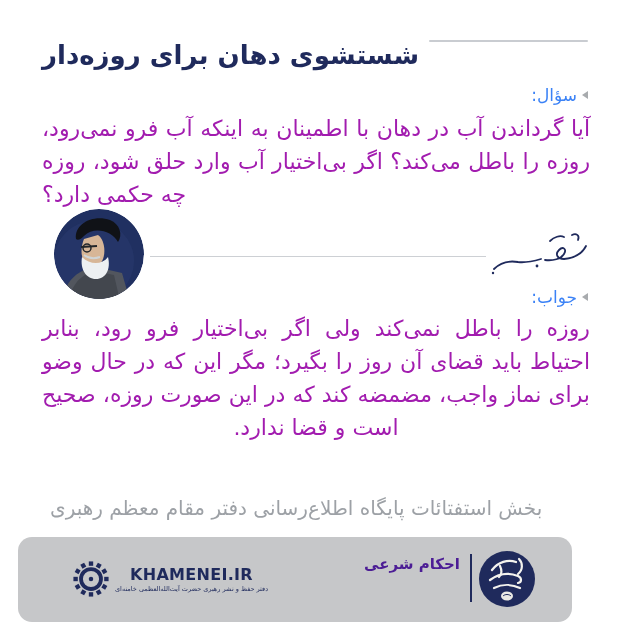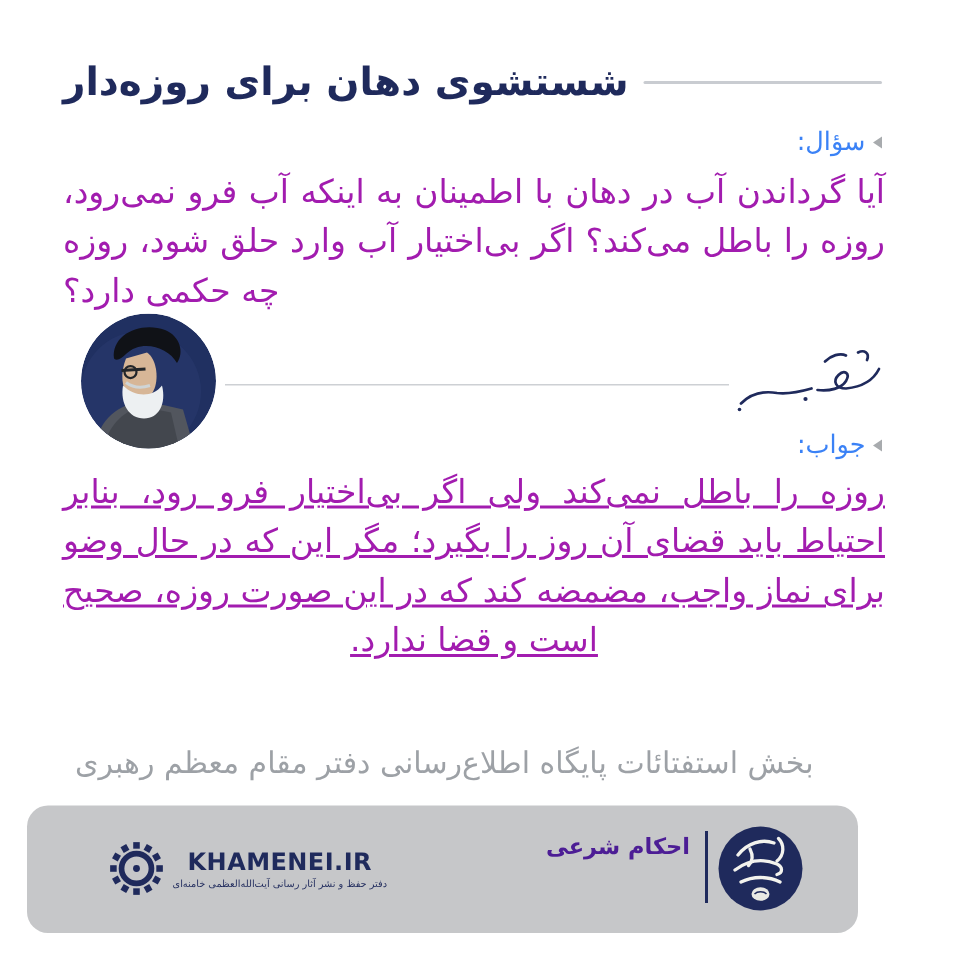--- a/index.html
+++ b/index.html
@@ -1,35 +1,35 @@
 <!DOCTYPE html>
 <html lang="fa"><head>
 <meta charset="utf-8">
 <style>
   html,body{margin:0;padding:0;background:#ffffff;}
   .page{
     position:relative;width:640px;height:640px;background:#ffffff;overflow:hidden;
     font-family:"DejaVu Sans",sans-serif;color:#1f2a5c;
   }
   
-  .header{position:absolute;left:42px;right:52px;top:40px;display:flex;align-items:center;gap:10px;}
+  .header{position:absolute;left:42px;right:52px;top:40px;display:flex;gap:10px;}
   .page-title{direction:rtl;white-space:nowrap;font-size:26px;font-weight:bold;color:#1f2a5c;letter-spacing:-0.5px;}
   .header-rule{flex:1;height:2px;background:#c9ccd1;border-radius:1px;}
   
   .label-row{position:absolute;right:52px;display:flex;align-items:center;gap:5px;direction:rtl;color:#3b82f6;font-size:17px;}
   .label-row.q{top:85px;}
   .label-row.a{top:287px;}
   .tri{width:0;height:0;border-top:4px solid transparent;border-bottom:4px solid transparent;border-right:6px solid #a8abae;}
   
   .para{
     position:absolute;left:42px;right:50px;direction:rtl;color:#a21caf;
     font-size:22px;line-height:33px;text-align:justify;
   }
   .para.q{top:112px;text-align-last:left;}
-  .para.a{top:312px;text-align-last:center;text-decoration:underline;}
+  .para.a{top:312px;text-align-last:center;}
   
   .avatar{position:absolute;left:54px;top:209px;width:90px;height:90px;border-radius:50%;overflow:hidden;}
   .mid-rule{position:absolute;left:150px;top:256px;width:336px;height:1px;background:#cdd0d4;}
   .signature{position:absolute;right:50px;top:228px;width:100px;height:50px;}
   
   .caption{position:absolute;left:50px;top:496px;direction:rtl;white-space:nowrap;font-size:20px;color:#9da1a6;}
   
   .bar{position:absolute;left:18px;top:537px;width:554px;height:85px;background:#c6c7c9;border-radius:14px;}
   .brand{position:absolute;left:54px;top:23px;display:flex;align-items:center;gap:5px;}
   .brand-col{display:flex;flex-direction:column;align-items:center;}
@@ -120,21 +120,21 @@
           <rect x="17.7" y="1.5" width="4.6" height="4.6" transform="rotate(240 20 20)"></rect>
           <rect x="17.7" y="1.5" width="4.6" height="4.6" transform="rotate(270 20 20)"></rect>
           <rect x="17.7" y="1.5" width="4.6" height="4.6" transform="rotate(300 20 20)"></rect>
           <rect x="17.7" y="1.5" width="4.6" height="4.6" transform="rotate(330 20 20)"></rect>
           <circle cx="20" cy="20" r="10.5" fill="none" stroke="#1f2a5c" stroke-width="4"></circle>
           <circle cx="20" cy="20" r="2.4"></circle>
         </g>
       </svg>
       <div class="brand-col">
         <div class="brand-name">KHAMENEI.IR</div>
-        <div class="brand-tag">دفتر حفظ و نشر آثار رسانی آیت‌الله‌العظمی خامنه‌ای</div>
+        <div class="brand-tag">دفتر حفظ و نشر رهبری حضرت آیت‌الله‌العظمی خامنه‌ای</div>
       </div>
     </div>
 
     <div class="bar-text">
       <div class="l1">احکام شرعی</div>
     </div>
 
     <div class="bar-sep"></div>
 
     <div class="emblem">

